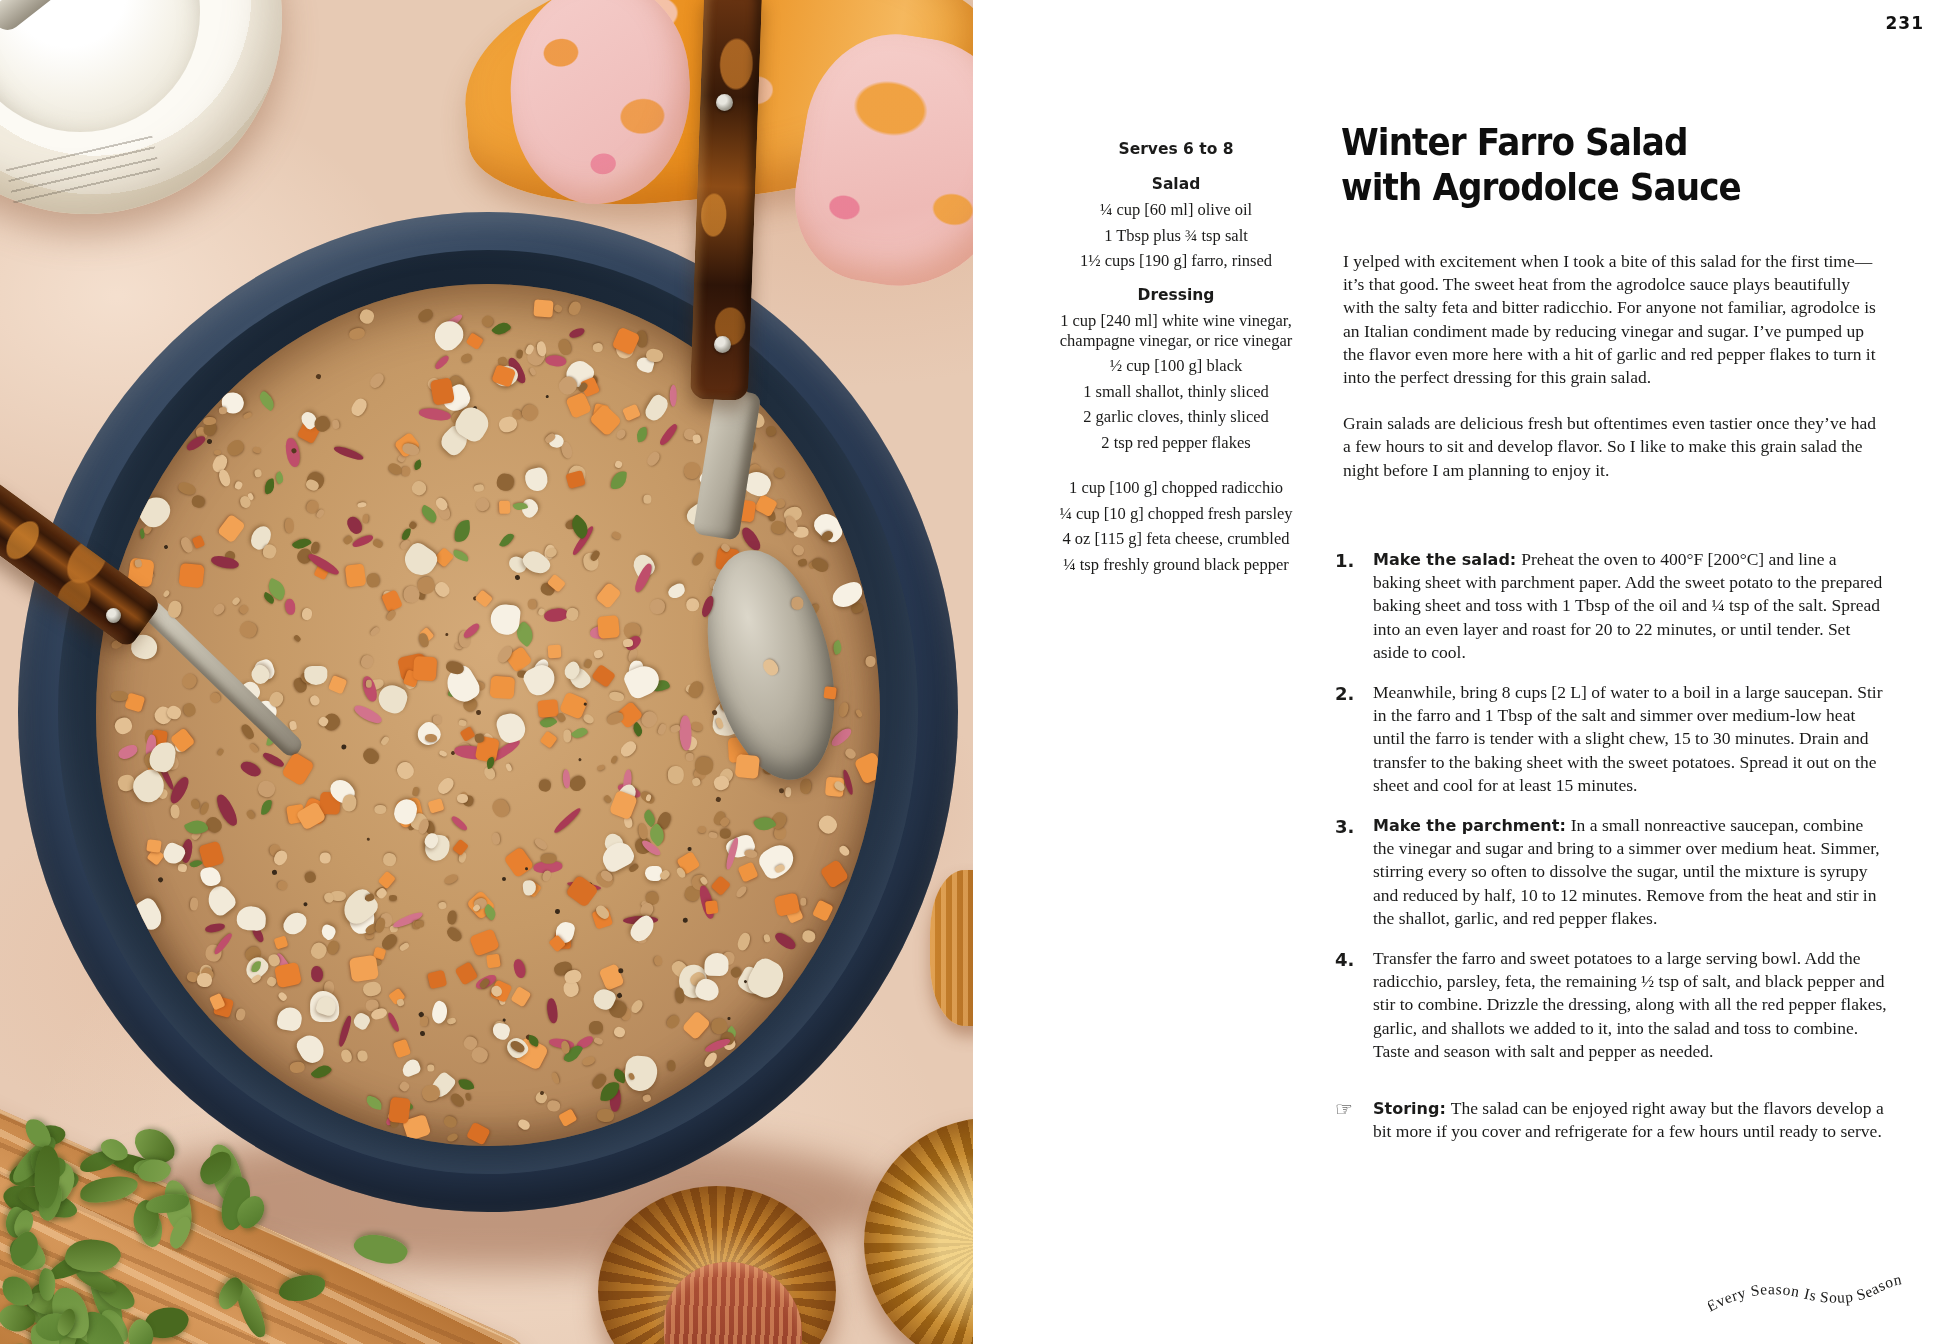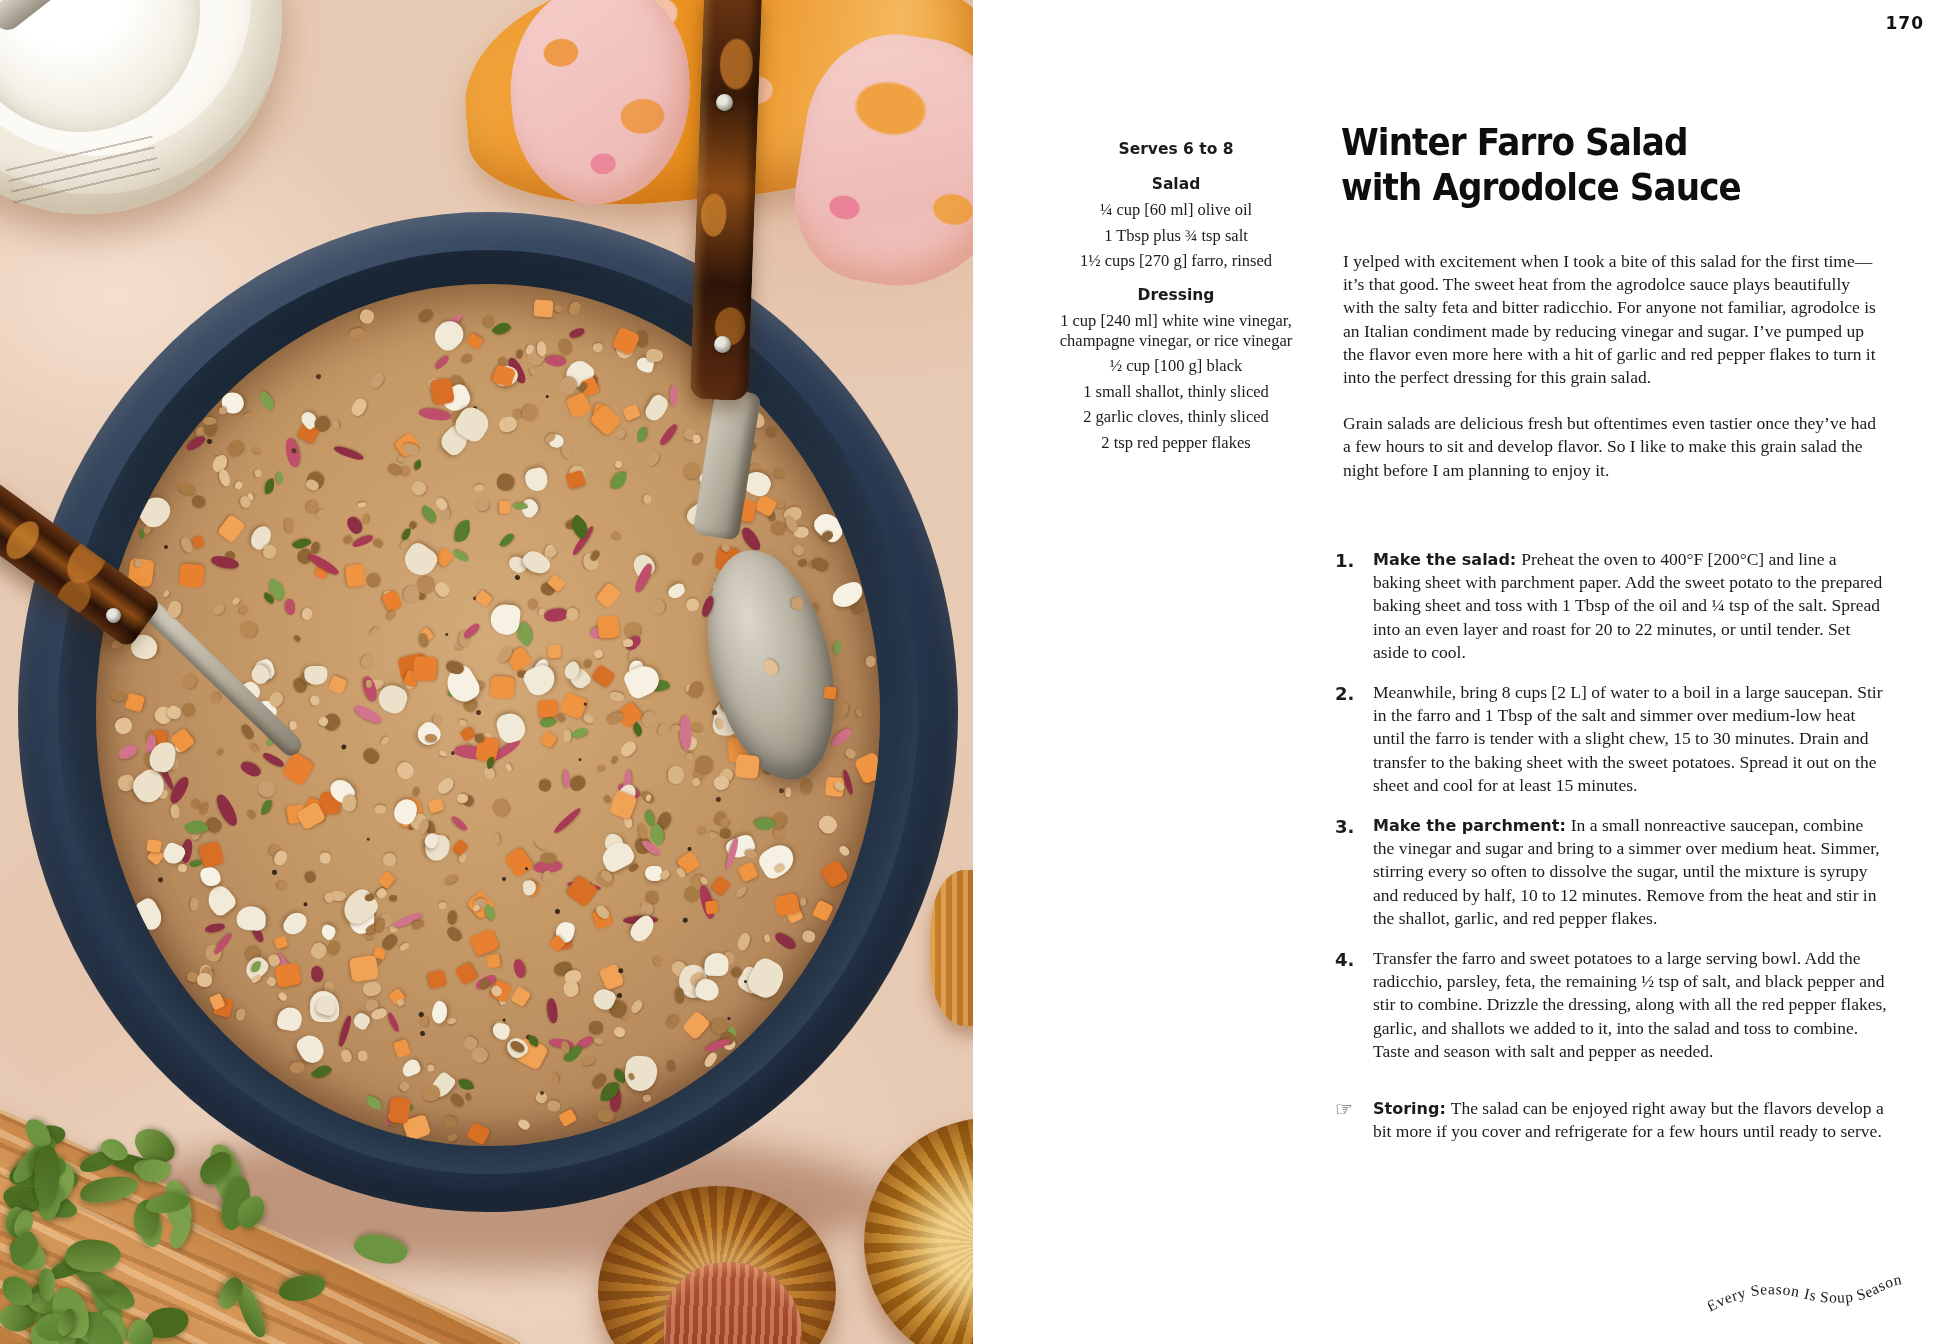--- a/index.html
+++ b/index.html
@@ -1012,38 +1012,44 @@
         <div class="bit" style="left: 429.4px; top: 583.2px; width: 3.2px; height: 3.2px; background: rgb(58, 42, 26); border-radius: 50%; transform: rotate(258deg); box-shadow: none;"></div>
         <div class="bit" style="left: 354.3px; top: 536px; width: 19px; height: 6.6px; background: rgb(191, 78, 107); border-radius: 50% 40% 55% 45%; transform: rotate(43deg); box-shadow: rgba(80, 45, 15, 0.4) 0px 1px 2px;"></div>
         <div class="bit" style="left: 395.1px; top: 701.8px; width: 10.8px; height: 10.4px; background: rgb(227, 192, 147); border-radius: 45%; transform: rotate(55deg); box-shadow: rgba(80, 45, 15, 0.4) 0px 1px 2px;"></div>
         <div class="bit" style="left: 186.3px; top: 317.9px; width: 16.3px; height: 10px; background: rgb(191, 78, 107); border-radius: 50% 40% 55% 45%; transform: rotate(87deg); box-shadow: rgba(80, 45, 15, 0.4) 0px 1px 2px;"></div>
         <div class="bit" style="left: 592.1px; top: 562.9px; width: 3.6px; height: 3.6px; background: rgb(58, 42, 26); border-radius: 50%; transform: rotate(95deg); box-shadow: none;"></div>
         <div class="bit" style="left: 69.9px; top: 319.2px; width: 17px; height: 12.5px; background: rgb(217, 180, 132); border-radius: 45%; transform: rotate(283deg); box-shadow: rgba(80, 45, 15, 0.4) 0px 1px 2px;"></div>
       </div>
   </div>
 
   <div id="page">
-    <div id="ph-folio">170</div>
+    <div id="ph-folio">231</div>
 
     <div id="ing-col">
       <div id="serves">Serves 6 to 8</div>
       <div id="ing-groups">
           <div class="ing-group">
             <div class="ing-head">Salad</div>
             <div class="ing-item">¼ cup [60 ml] olive oil</div>
             <div class="ing-item">1 Tbsp plus ¾ tsp salt</div>
-            <div class="ing-item">1½ cups [270 g] farro, rinsed</div>
+            <div class="ing-item">1½ cups [190 g] farro, rinsed</div>
           </div>
           <div class="ing-group">
             <div class="ing-head">Dressing</div>
             <div class="ing-item">1 cup [240 ml] white wine vinegar, champagne vinegar, or rice vinegar</div>
             <div class="ing-item">½ cup [100 g] black</div>
             <div class="ing-item">1 small shallot, thinly sliced</div>
             <div class="ing-item">2 garlic cloves, thinly sliced</div>
             <div class="ing-item">2 tsp red pepper flakes</div>
+          </div>
+          <div class="ing-group gap">
+            <div class="ing-item">1 cup [100 g] chopped radicchio</div>
+            <div class="ing-item">¼ cup [10 g] chopped fresh parsley</div>
+            <div class="ing-item">4 oz [115 g] feta cheese, crumbled</div>
+            <div class="ing-item">¼ tsp freshly ground black pepper</div>
           </div>
         </div>
     </div>
 
     <div id="title">
       <div>Winter Farro Salad</div>
       <div>with Agrodolce Sauce</div>
     </div>
 
     <div id="intro">

